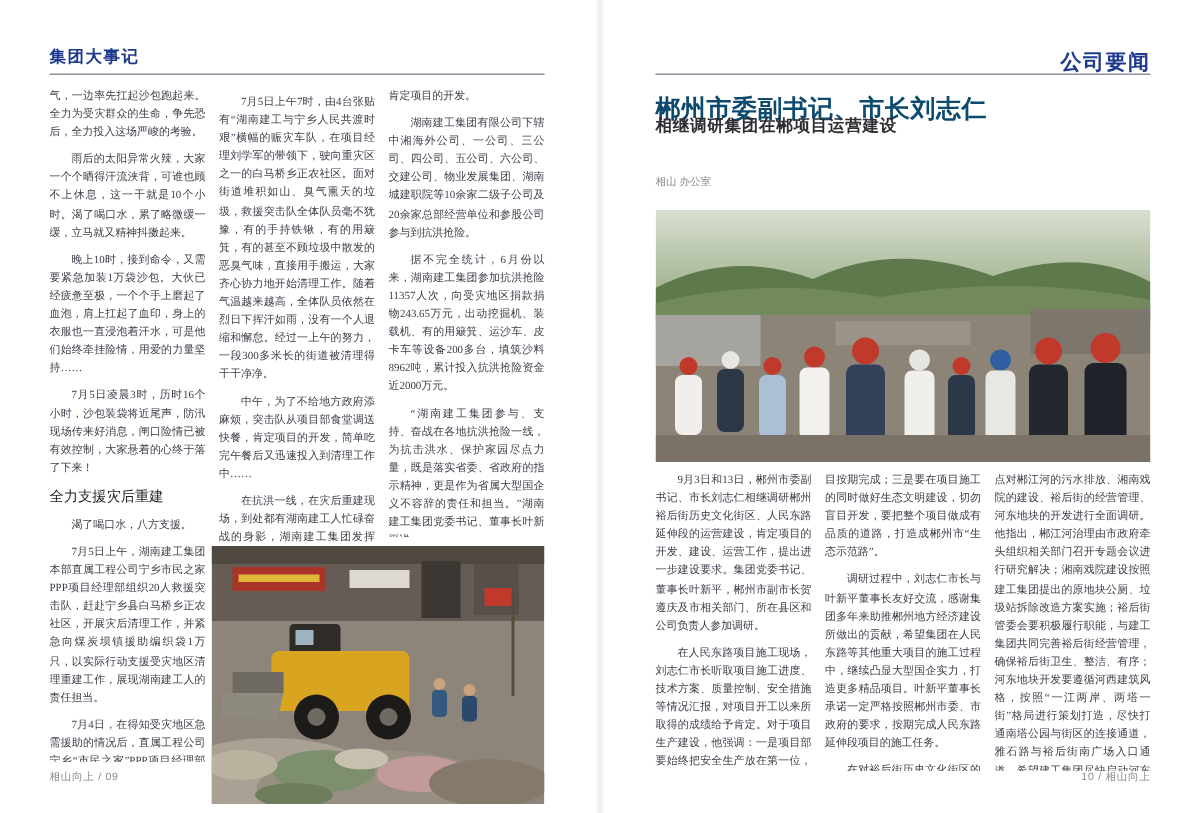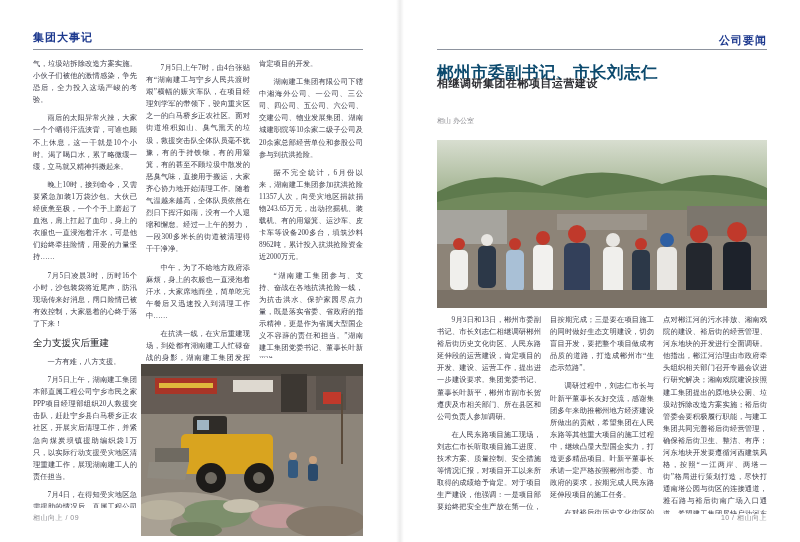--- a/index.html
+++ b/index.html
@@ -7,21 +7,21 @@
           font-family:"Liberation Serif","DejaVu Serif",serif;}
   .page{position:absolute;top:0;width:400px;height:542px;background:#ffffff;}
   #left-page{left:0;}
   #right-page{left:400px;}
   .seam{position:absolute;left:396px;top:0;width:8px;height:542px;
         background:linear-gradient(90deg,rgba(0,0,0,0) 0%,rgba(0,0,0,0.07) 50%,rgba(0,0,0,0) 100%);}
 
   .kicker{position:absolute;font-family:"Liberation Sans","DejaVu Sans",sans-serif;
           font-weight:bold;color:#1e3a8f;}
   .kicker-left{left:33px;top:30px;font-size:11px;letter-spacing:1px;}
-  .kicker-right{right:33px;top:33px;font-size:11px;letter-spacing:1px;}
+  .kicker-right{right:33px;top:33px;font-size:14px;letter-spacing:1px;}
   .rule{position:absolute;height:1px;background:#8d939e;}
   .rule-left{left:33px;width:330px;top:49px;}
   .rule-right{left:37px;width:330px;top:49px;}
 
   .article-title{position:absolute;left:37px;top:62px;width:330px;
       font-family:"Liberation Sans","DejaVu Sans",sans-serif;font-weight:bold;
       font-size:16.5px;color:#0c4a6e;letter-spacing:0.5px;}
   .article-subtitle{position:absolute;left:37px;top:76px;width:330px;
       font-family:"Liberation Sans","DejaVu Sans",sans-serif;font-weight:600;
       font-size:11px;color:#2e2e33;letter-spacing:0.5px;}
@@ -56,33 +56,33 @@
 </head>
 <body>
 
 <div class="canvas">
 
   <div class="page" id="left-page">
     <div class="kicker kicker-left">集团大事记</div>
     <div class="rule rule-left"></div>
 
     <div class="col" id="lcol1">
-      <p class="noindent">气，垃圾站拆除改造方案实施。小伙子们被他的激情感染，争先恐后，全力投入这场严峻的考验。</p>
+      <p class="noindent">气，一边率先扛起沙包跑起来。全力为受灾群众的生命，争先恐后，全力投入这场严峻的考验。</p>
       <p>雨后的太阳异常火辣，大家一个个晒得汗流浃背，可谁也顾不上休息，这一干就是10个小时。渴了喝口水，累了略微缓一缓，立马就又精神抖擞起来。</p>
       <p>晚上10时，接到命令，又需要紧急加装1万袋沙包。大伙已经疲惫至极，一个个手上磨起了血泡，肩上扛起了血印，身上的衣服也一直浸泡着汗水，可是他们始终牵挂险情，用爱的力量坚持……</p>
       <p>7月5日凌晨3时，历时16个小时，沙包装袋将近尾声，防汛现场传来好消息，闸口险情已被有效控制，大家悬着的心终于落了下来！</p>
       <div class="subhead">全力支援灾后重建</div>
-      <p>一方有难，八方支援。</p>
+      <p>渴了喝口水，八方支援。</p>
       <p>7月5日上午，湖南建工集团本部直属工程公司宁乡市民之家PPP项目经理部组织20人救援突击队，赶赴宁乡县白马桥乡正农社区，开展灾后清理工作，并紧急向煤炭坝镇援助编织袋1万只，以实际行动支援受灾地区清理重建工作，展现湖南建工人的责任担当。</p>
       <p>7月4日，在得知受灾地区急需援助的情况后，直属工程公司宁乡“市民之家”PPP项目经理部党支部立即主动向宁乡县有关部门提出，申请加入救援队伍，为受灾地区清理重建提供绵薄之力。经项目党支部研究，挑选了5名党员、15名青年职工成立救援突击队，全力支援宁乡灾后清理工作。</p>
     </div>
 
     <div class="col" id="lcol2">
       <p>7月5日上午7时，由4台张贴有“湖南建工与宁乡人民共渡时艰”横幅的赈灾车队，在项目经理刘学军的带领下，驶向重灾区之一的白马桥乡正农社区。面对街道堆积如山、臭气熏天的垃圾，救援突击队全体队员毫不犹豫，有的手持铁锹，有的用簸箕，有的甚至不顾垃圾中散发的恶臭气味，直接用手搬运，大家齐心协力地开始清理工作。随着气温越来越高，全体队员依然在烈日下挥汗如雨，没有一个人退缩和懈怠。经过一上午的努力，一段300多米长的街道被清理得干干净净。</p>
-      <p>中午，为了不给地方政府添麻烦，身上的衣服也一直浸泡着汗水，大家席地而坐，简单吃完午餐后又迅速投入到清理工作中……</p>
+      <p>中午，为了不给地方政府添麻烦，突击队从项目部食堂调送快餐，肯定项目的开发，简单吃完午餐后又迅速投入到清理工作中……</p>
       <p>在抗洪一线，在灾后重建现场，到处都有湖南建工人忙碌奋战的身影，湖南建工集团发挥子、分公司和项目部的驻地优势，与当地政府和群众一道，第一时间投入到抗洪抢险现场，全力为受灾群众的生命</p>
     </div>
 
     <div class="col" id="lcol3">
       <p class="noindent">肯定项目的开发。</p>
       <p>湖南建工集团有限公司下辖中湘海外公司、一公司、三公司、四公司、五公司、六公司、交建公司、物业发展集团、湖南城建职院等10余家二级子公司及20余家总部经营单位和参股公司参与到抗洪抢险。</p>
       <p>据不完全统计，6月份以来，湖南建工集团参加抗洪抢险11357人次，向受灾地区捐款捐物243.65万元，出动挖掘机、装载机、有的用簸箕、运沙车、皮卡车等设备200多台，填筑沙料8962吨，累计投入抗洪抢险资金近2000万元。</p>
       <p>“湖南建工集团参与、支持、奋战在各地抗洪抢险一线，为抗击洪水、保护家园尽点力量，既是落实省委、省政府的指示精神，更是作为省属大型国企义不容辞的责任和担当。”湖南建工集团党委书记、董事长叶新平说。</p>
     </div>
 

